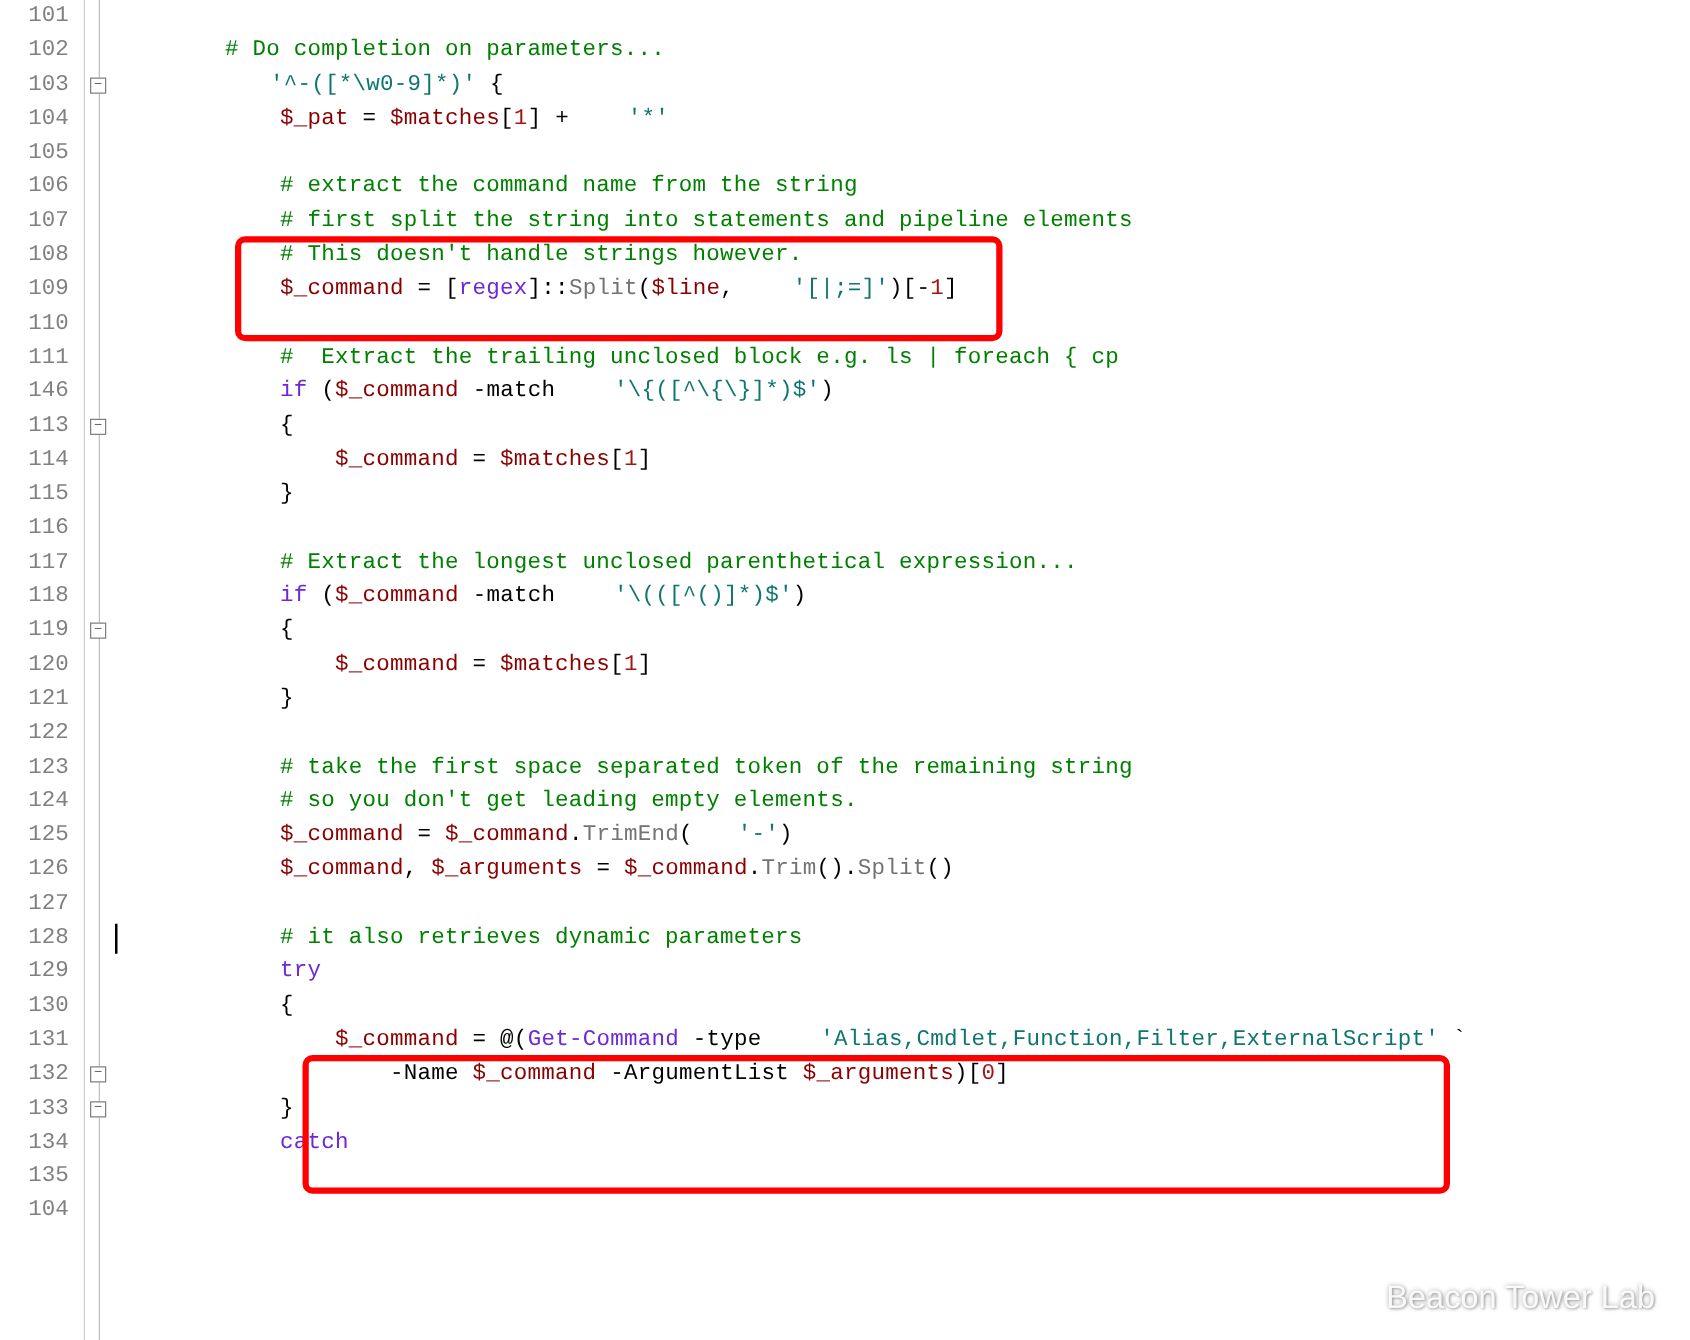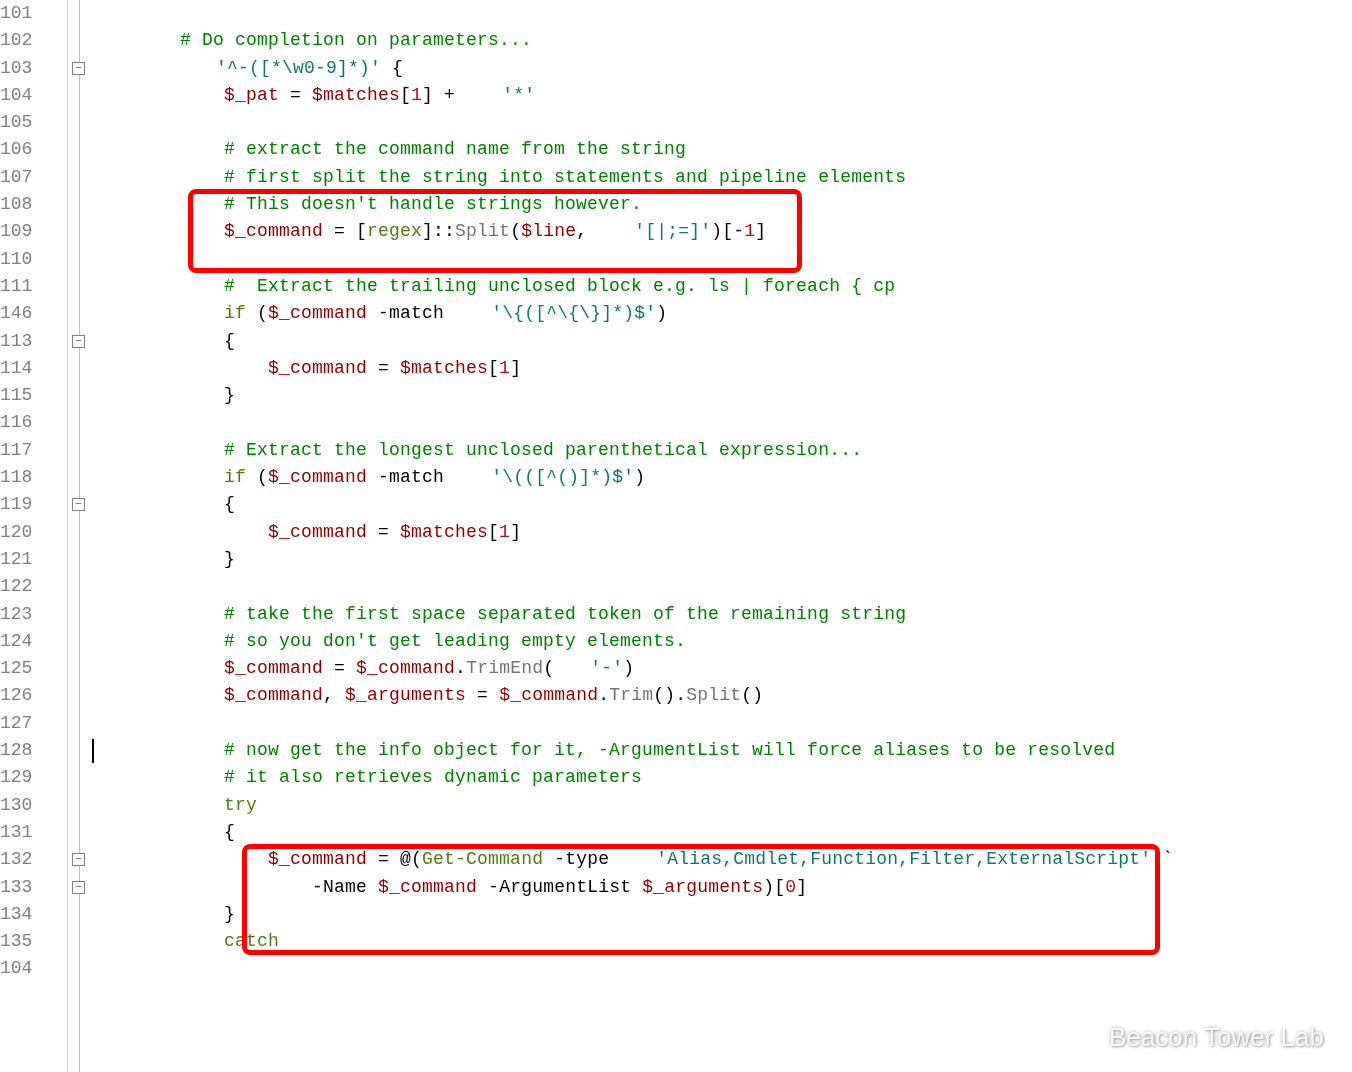--- a/index.html
+++ b/index.html
@@ -19,20 +19,21 @@
   .gutter {
     width: 68px;
     flex-shrink: 0;
     background: #ffffff;
     border-right: 1px solid #d0d0d0;
     padding-top: 0;
   }
   .gutter .ln {
     height: 27.3px;
     line-height: 27.3px;
+    text-align: right;
     padding-right: 12px;
     color: #808080;
     font-size: 18px;
     font-family: Liberation Mono, monospace;
   }
   .fold-col {
     width: 24px;
     flex-shrink: 0;
     background: #ffffff;
     position: relative;
@@ -67,21 +68,21 @@
     line-height: 27.3px;
     white-space: pre;
     font-size: 18px;
     letter-spacing: 0.2px;
     position: relative;
   }
   .tok-comment { color: #008000; }
   .tok-str     { color: #0f766e; margin-left: 36px; }
   .tok-var     { color: #8b0000; }
   .tok-op      { color: #000000; }
-  .tok-kw      { color: #4d7c0f; }
+  .tok-kw      { color: #6d28d9; }
   .tok-method  { color: #737373; }
   .tok-num     { color: #a31515; }
   .tok-plain   { color: #000000; }
 
   .hl-box {
     position: absolute;
     border: 5px solid #ff0000;
     border-radius: 8px;
     pointer-events: none;
     z-index: 10;
@@ -198,21 +199,20 @@
       <div class="code-line"><span>            </span><span class="tok-kw">if</span><span class="tok-plain"> (</span><span class="tok-var">$_command</span><span class="tok-plain"> </span><span class="tok-op">-match</span><span class="tok-plain"> </span><span class="tok-str">'\(([^()]*)$'</span><span class="tok-plain">)</span></div>
       <div class="code-line"><span>            </span><span class="tok-plain">{</span></div>
       <div class="code-line"><span>                </span><span class="tok-var">$_command</span><span class="tok-plain"> = </span><span class="tok-var">$matches</span><span class="tok-plain">[</span><span class="tok-num">1</span><span class="tok-plain">]</span></div>
       <div class="code-line"><span>            </span><span class="tok-plain">}</span></div>
       <div class="code-line"><span></span></div>
       <div class="code-line"><span>            </span><span class="tok-comment"># take the first space separated token of the remaining string</span></div>
       <div class="code-line"><span>            </span><span class="tok-comment"># so you don't get leading empty elements.</span></div>
       <div class="code-line"><span>            </span><span class="tok-var">$_command</span><span class="tok-plain"> = </span><span class="tok-var">$_command</span><span class="tok-plain">.</span><span class="tok-method">TrimEnd</span><span class="tok-plain">(</span><span class="tok-str">'-'</span><span class="tok-plain">)</span></div>
       <div class="code-line"><span>            </span><span class="tok-var">$_command</span><span class="tok-plain">, </span><span class="tok-var">$_arguments</span><span class="tok-plain"> = </span><span class="tok-var">$_command</span><span class="tok-plain">.</span><span class="tok-method">Trim</span><span class="tok-plain">().</span><span class="tok-method">Split</span><span class="tok-plain">()</span></div>
       <div class="code-line"><span></span></div>
-      <div class="code-line"><span>            </span><span class="tok-comment"># now get the info object for it, -ArgumentList will force aliases to be resolved</span></div>
       <div class="code-line"><span>            </span><span class="tok-comment"># it also retrieves dynamic parameters</span></div>
       <div class="code-line"><span>            </span><span class="tok-kw">try</span></div>
       <div class="code-line"><span>            </span><span class="tok-plain">{</span></div>
       <div class="code-line"><span>                </span><span class="tok-var">$_command</span><span class="tok-plain"> = </span><span class="tok-op">@</span><span class="tok-plain">(</span><span class="tok-kw">Get-Command</span><span class="tok-plain"> </span><span class="tok-op">-type</span><span class="tok-plain"> </span><span class="tok-str">'Alias,Cmdlet,Function,Filter,ExternalScript'</span><span class="tok-plain"> `</span></div>
       <div class="code-line"><span>                    </span><span class="tok-op">-Name</span><span class="tok-plain"> </span><span class="tok-var">$_command</span><span class="tok-plain"> </span><span class="tok-op">-ArgumentList</span><span class="tok-plain"> </span><span class="tok-var">$_arguments</span><span class="tok-plain">)[</span><span class="tok-num">0</span><span class="tok-plain">]</span></div>
       <div class="code-line"><span>            </span><span class="tok-plain">}</span></div>
       <div class="code-line"><span>            </span><span class="tok-kw">catch</span></div>
       <div class="hl-box" style="top: 189.1px; height: 83.9px; left: 96px; width: 614px;"></div>
       <div class="hl-box" style="top: 844.3px; height: 111.2px; left: 150px; width: 918px;"></div>
       <div class="cursor" style="top: 739.1px; left: 0px;"></div>

